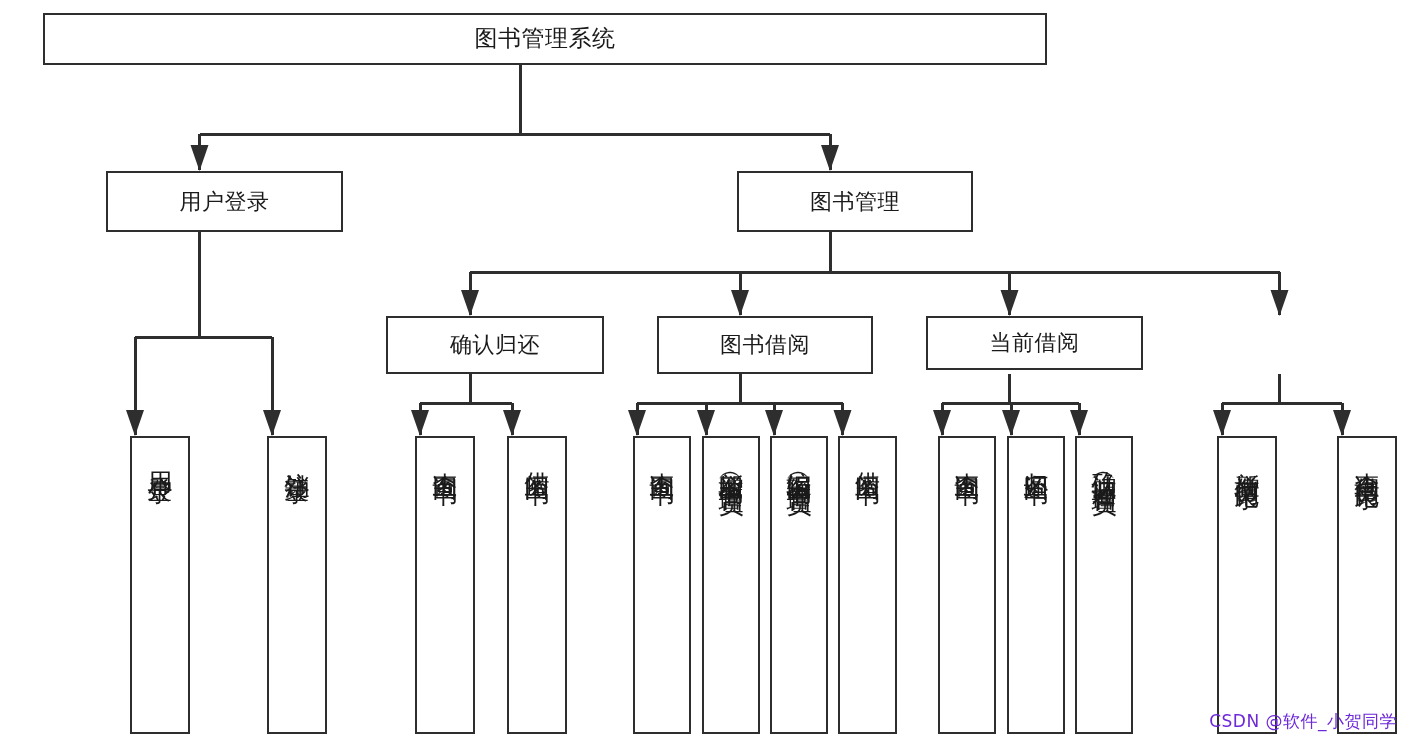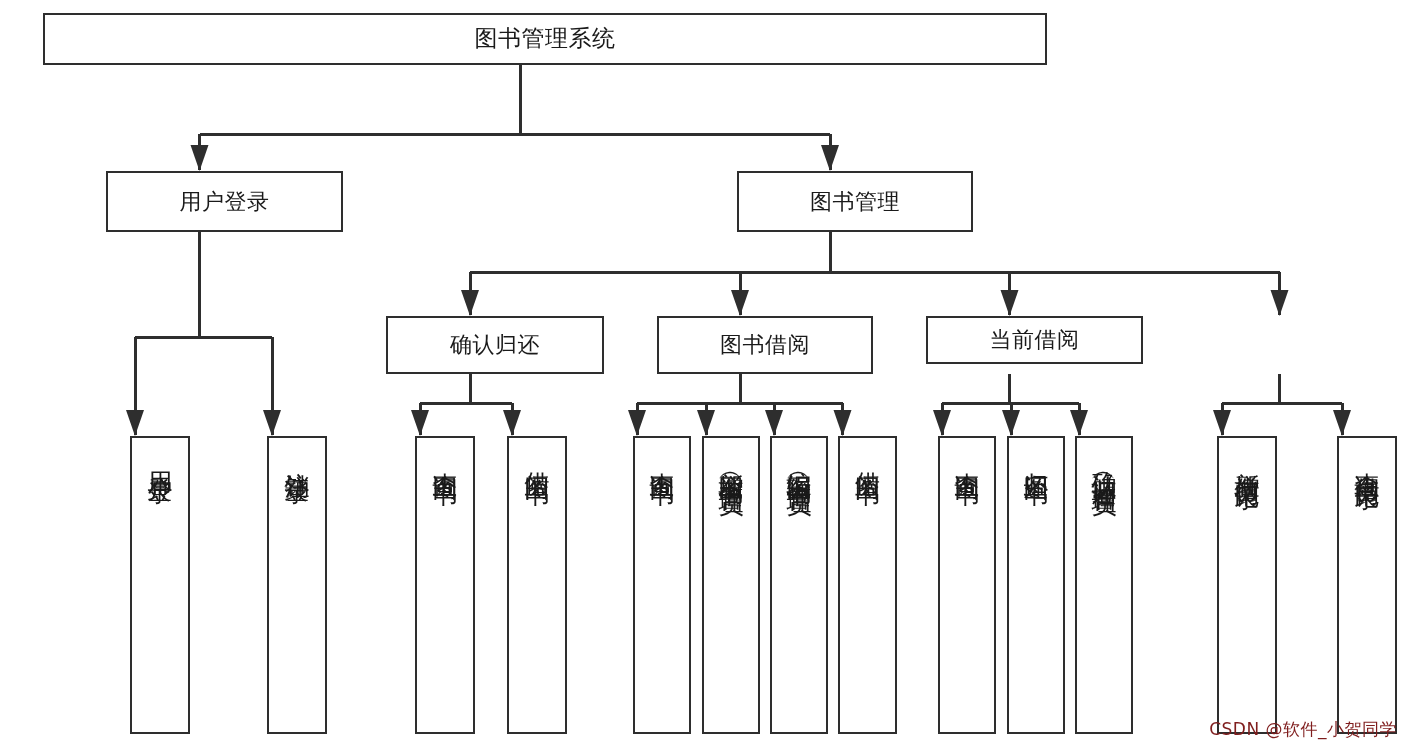--- a/index.html
+++ b/index.html
@@ -61,23 +61,23 @@
     font-size: 25px;
     letter-spacing: 3px;
     line-height: 1;
   }
   .node.root .label {
     font-size: 23px;
   }
   #watermark {
     position: absolute;
     right: 8px;
-    bottom: 6px;
+    bottom: 14px;
     font-size: 17px;
-    color: #7f1d1d;
+    color: #6d28d9;
     letter-spacing: 0.5px;
     white-space: nowrap;
     font-family: "DejaVu Sans", "Liberation Sans", sans-serif;
   }
 </style>
 </head>
 <body>
 
 <div id="diagram">
   <svg id="connectors" viewBox="0 0 1405 747" xmlns="http://www.w3.org/2000/svg">
@@ -142,21 +142,21 @@
     </div>
     <div class="node horizontal" style="left: 712px; top: 171px; width: 236px; height: 61px;">
       <span class="label">图书管理</span>
     </div>
     <div class="node horizontal" style="left: 361px; top: 316px; width: 218px; height: 58px;">
       <span class="label">确认归还</span>
     </div>
     <div class="node horizontal" style="left: 632px; top: 316px; width: 216px; height: 58px; justify-content: center;">
       <span class="label">图书借阅</span>
     </div>
-    <div class="node horizontal" style="left: 901px; top: 316px; width: 217px; height: 48px; align-items: center;">
+    <div class="node horizontal" style="left: 901px; top: 316px; width: 217px; height: 54px; align-items: center;">
       <span class="label">当前借阅</span>
     </div>
     <div class="node vertical" style="left: 105px; top: 436px; width: 60px; height: 298px;">
       <span class="label">用户登录</span>
     </div>
     <div class="node vertical" style="left: 242px; top: 436px; width: 60px; height: 298px;">
       <span class="label">注销登录</span>
     </div>
     <div class="node vertical" style="left: 390px; top: 436px; width: 60px; height: 298px;">
       <span class="label">查询图书</span>

